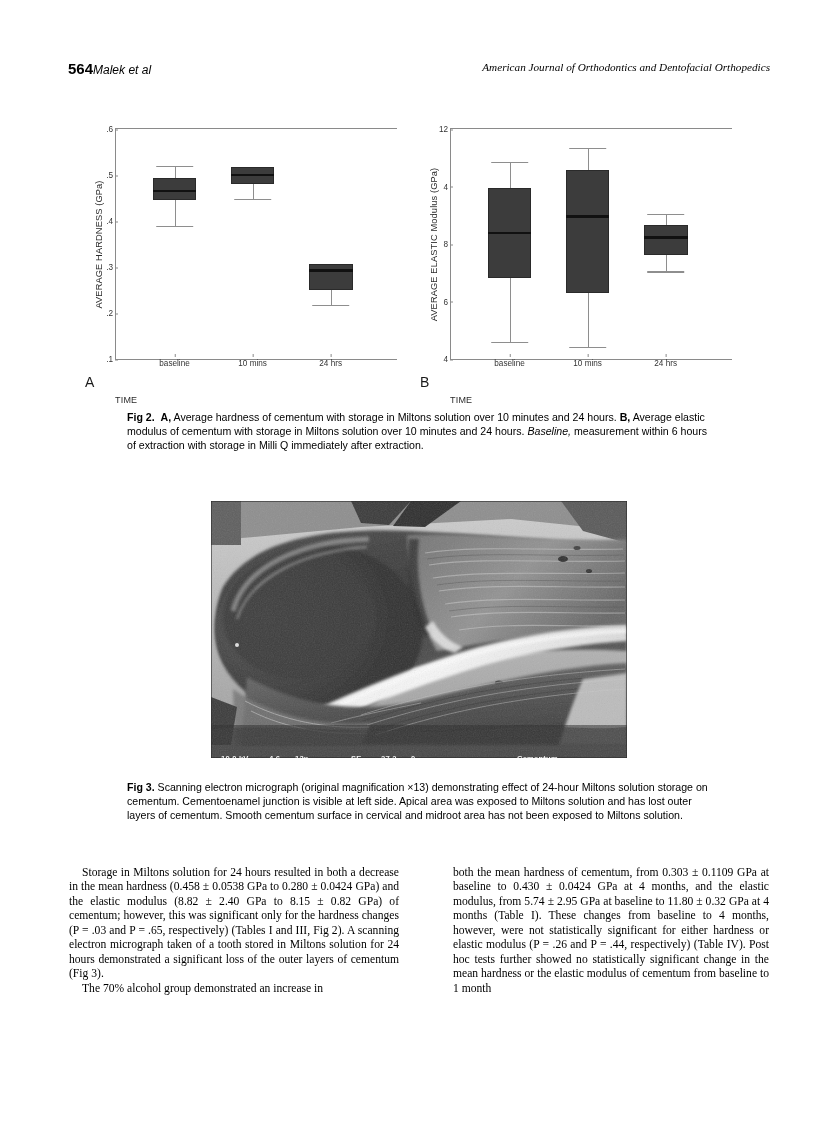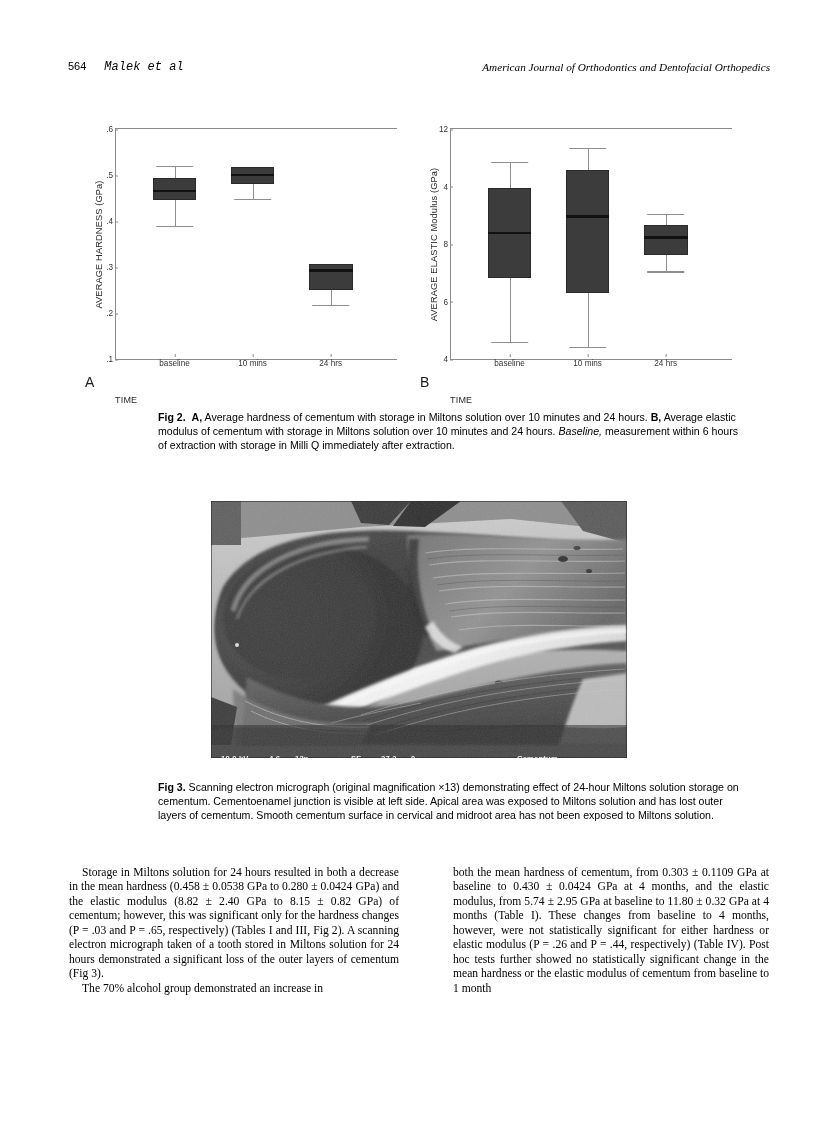--- a/index.html
+++ b/index.html
@@ -9,22 +9,22 @@
     font-family:"Liberation Serif", serif;
     color:#000;
     position:relative;
     overflow:hidden;
   }
   .page { position:absolute; left:0; top:0; width:838px; height:1122px; }
 
   
   .runhead { position:absolute; left:68px; top:60px; width:702px; height:40px; }
   .rh-left { position:absolute; left:0; top:0; font-size:11.5px; }
-  .rh-pageno { font-weight:normal; font-family:"Liberation Sans", sans-serif; font-size:11px; }
-  .rh-authors { font-style:italic; font-family:Liberation Mono, monospace; font-size:12px; padding-left:18px; }
+  .rh-pageno { font-weight:bold; font-family:"Liberation Sans", sans-serif; font-size:15px; }
+  .rh-authors { font-style:italic; font-family:Liberation Sans, sans-serif; font-size:12px; padding-left:0; }
   .rh-right { position:absolute; right:0; top:0; text-align:right; font-style:italic; font-size:11.2px; line-height:15px; }
 
   
   .fig2 { position:absolute; left:85px; top:122px; width:660px; height:275px; }
   .panel { position:absolute; top:0; width:312px; height:275px; }
   .panel.a { left:0; }
   .panel.b { left:335px; }
 
   .ytitle {
     position:absolute; left:-2px; top:0; width:245px; height:14px;
@@ -77,21 +77,21 @@
   }
   .panel-xlabel {
     position:absolute; left:30px; top:21px;
     font-family:"Liberation Sans", sans-serif; font-size:9px; color:#2b2b2b;
     letter-spacing:.2px;
   }
 
   
   .caption {
     position:absolute; font-family:"Liberation Sans", sans-serif;
-    font-size:10.6px; line-height:14.2px; color:#000; text-align:left;margin-left:31px;
+    font-size:10.6px; line-height:14.2px; color:#000; text-align:left;
   }
   .caption b { font-weight:bold; }
   .caption i { font-style:italic; }
   #fig2-caption { left:127px; top:410px; width:584px; }
   #fig3-caption { left:127px; top:780px; width:584px; }
 
   
   .micro {
     position:absolute; left:211px; top:501px; width:416px; height:257px;
     overflow:hidden; background:#6a6a6a;

